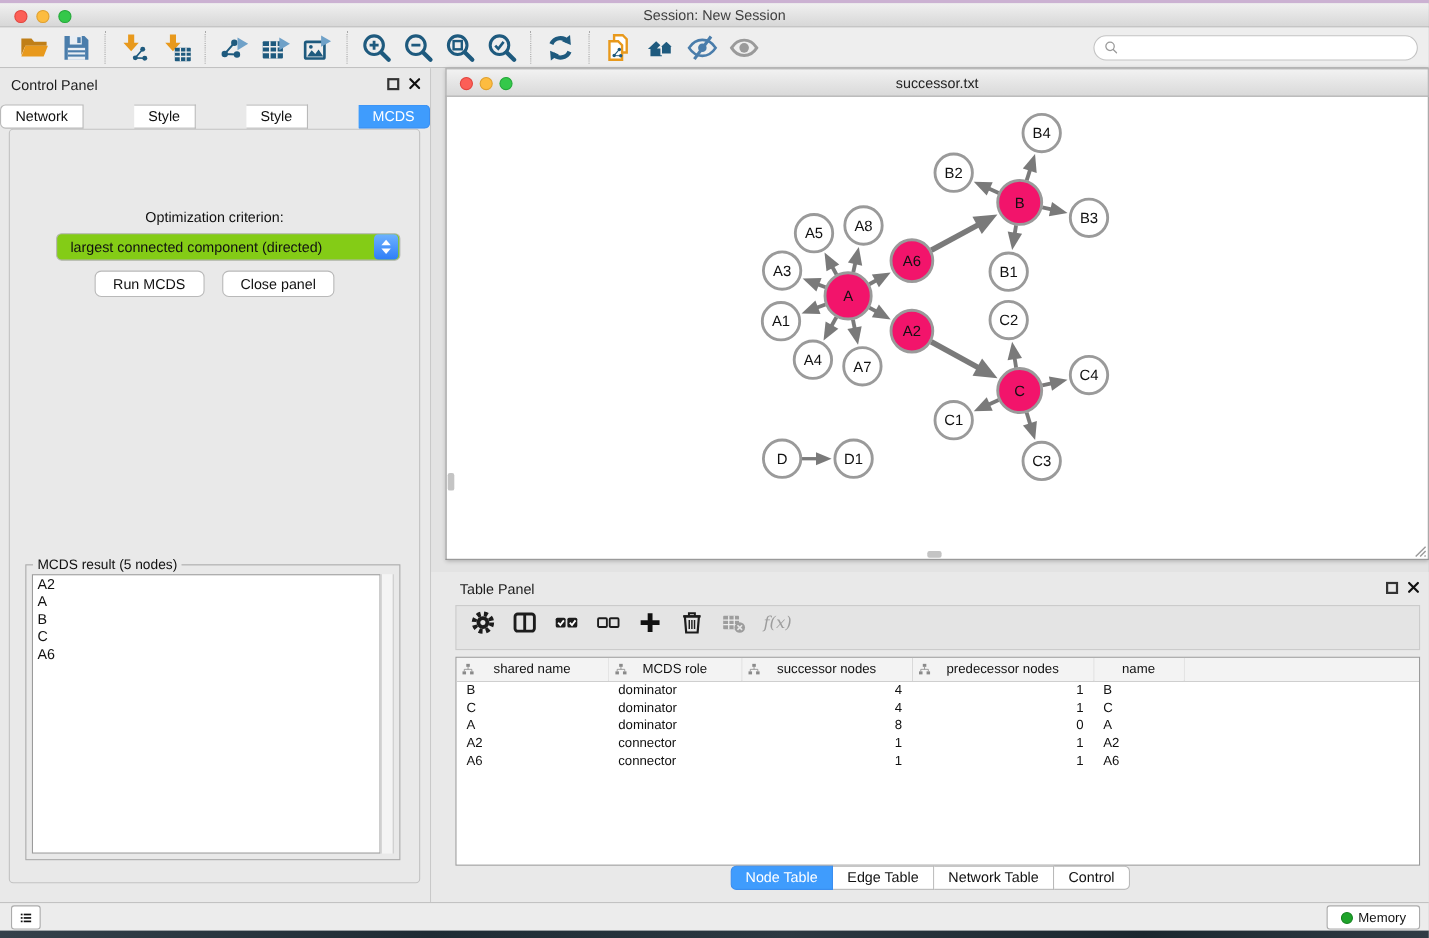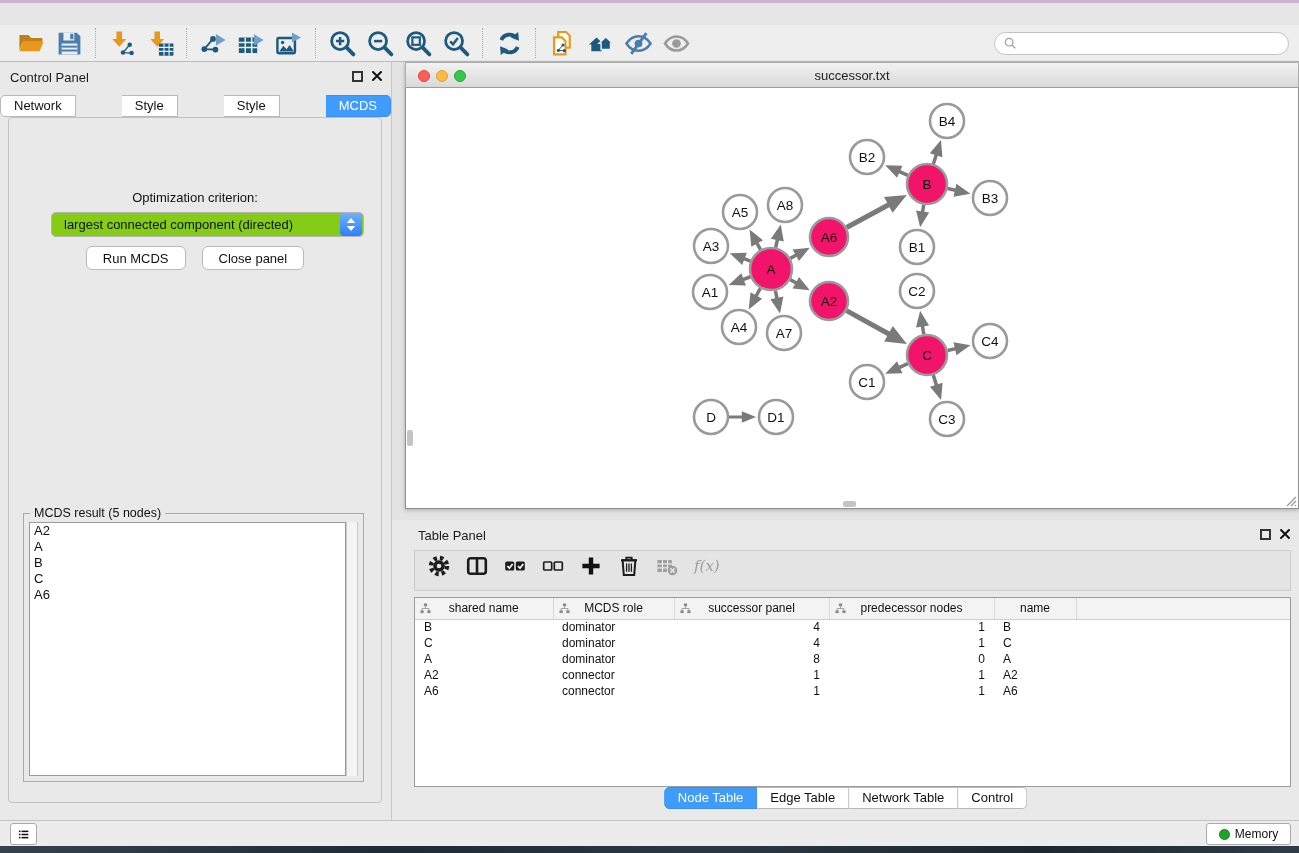--- a/index.html
+++ b/index.html
@@ -96,20 +96,26 @@
           top:2px;display:flex;align-items:center;justify-content:center;font-size:12px;color:#111;gap:5px;}
   .mem-dot{width:11px;height:11px;border-radius:50%;background:#1ea32a;border:1px solid #14831f;}
   .float-ic{width:11px;height:11px;border:2px solid #333;background:transparent;display:inline-block;}
 </style>
 </head>
 <body>
 
 <div id="screen">
   <div class="desk-top"></div>
 
+  <div class="titlebar">
+    <span class="tl red" style="left:13px"></span>
+    <span class="tl yellow" style="left:33px"></span>
+    <span class="tl green" style="left:53px"></span>
+    <div class="title-center">Session: New Session</div>
+  </div>
 
   <div class="toolbar">
     <span id="tb-items" style="display:flex;align-items:center;">
         <button class="tb-btn">
           <svg width="29" height="29" viewBox="0 0 24 24">
             <path d="M2 17.5V5h7.6l2 2.5H21v3H5z" fill="#c07f18"></path>
             <path d="M5 10.5h17l-3.2 8H2z" fill="#e8991c"></path>
           </svg>
         </button>
         <button class="tb-btn">
@@ -524,21 +530,21 @@
                 </th>
                 <th>
                   <span class="th-icon"><svg width="11" height="11" viewBox="0 0 24 24">
                       <g fill="#8a8a8a">
                         <rect x="8.5" y="1" width="7" height="6"></rect>
                         <rect x="1" y="16" width="7" height="6"></rect>
                         <rect x="16" y="16" width="7" height="6"></rect>
                       </g>
                       <path d="M12 7v5M4.5 16v-4h15v4" stroke="#8a8a8a" stroke-width="1.6" fill="none"></path>
                     </svg></span>
-                  <span class="th-inner">successor panel</span>
+                  <span class="th-inner">successor nodes</span>
                 </th>
                 <th>
                   <span class="th-icon"><svg width="11" height="11" viewBox="0 0 24 24">
                       <g fill="#8a8a8a">
                         <rect x="8.5" y="1" width="7" height="6"></rect>
                         <rect x="1" y="16" width="7" height="6"></rect>
                         <rect x="16" y="16" width="7" height="6"></rect>
                       </g>
                       <path d="M12 7v5M4.5 16v-4h15v4" stroke="#8a8a8a" stroke-width="1.6" fill="none"></path>
                     </svg></span>

